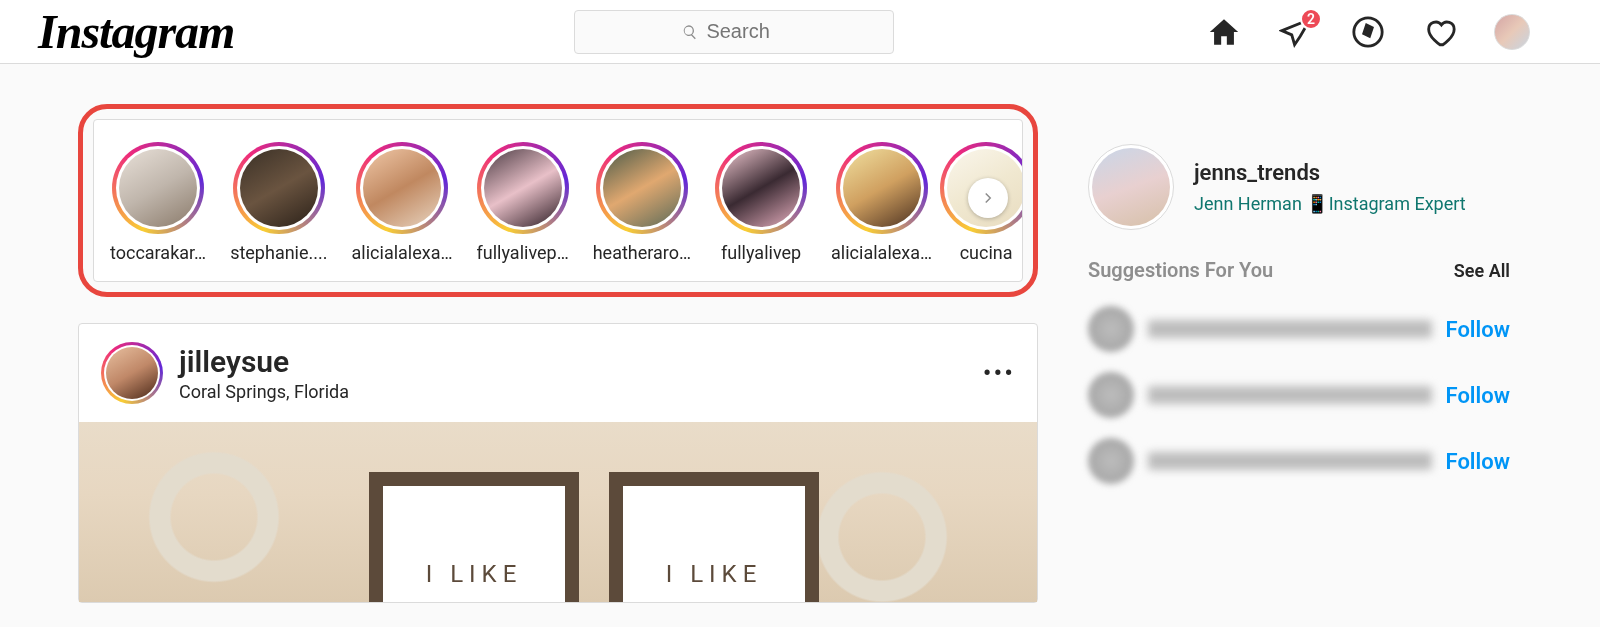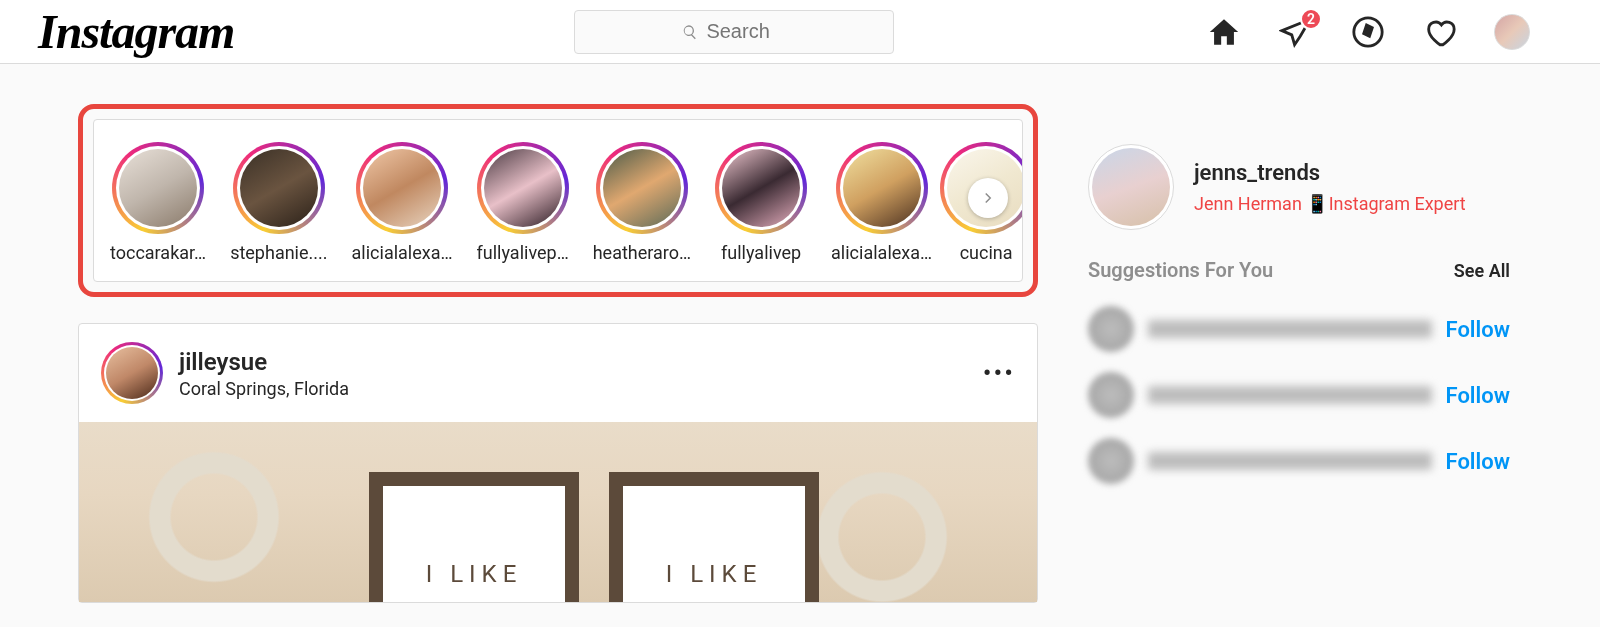--- a/index.html
+++ b/index.html
@@ -68,21 +68,21 @@
   }
 
   
   .main { display: flex; padding: 40px 60px 0 78px; gap: 50px; }
   .feed-col { width: 960px; }
   .side-col { flex: 1; padding-top: 40px; }
 
   
   .annot-box {
     border: 5px solid #e8463e;
-    border-radius: 16px;
+    border-radius: 29px;
     padding: 10px;
     margin-bottom: 26px;
   }
   .stories-tray {
     background: #fff;
     border: 1px solid #dbdbdb;
     border-radius: 4px;
     padding: 22px 16px 18px 16px;
     display: flex;
     gap: 24px;
@@ -120,21 +120,21 @@
   .post-card { background:#fff; border:1px solid #dbdbdb; border-radius:4px; }
   .post-head { display:flex; align-items:center; padding: 18px 22px; gap:16px; }
   .post-ring {
     width: 62px; height: 62px; border-radius:50%;
     background: conic-gradient(from 200deg, #f9ce34, #ee2a7b, #6228d7, #f9ce34);
     display:flex; align-items:center; justify-content:center;
   }
   .post-ring .story-inner { width:56px; height:56px; }
   .post-ring .story-avatar { width:52px; height:52px; }
   .post-meta { flex:1; }
-  .post-user { font-size: 24px; font-weight:600; }
+  .post-user { font-size: 30px; font-weight:600; }
   .post-loc  { font-size: 18px; color:#262626; margin-top:2px; }
   .post-more { font-size: 26px; letter-spacing: 2px; cursor:pointer; color:#262626; }
   .post-image {
     width:100%; height:180px;
     background:
       linear-gradient(180deg, #e9dcc9 0%, #e7d7c1 40%, #dccab0 100%);
     position:relative; overflow:hidden;
   }
   .wreath {
     position:absolute; width:150px; height:150px; border-radius:50%;
@@ -153,21 +153,21 @@
 
   
   .profile-row { display:flex; align-items:center; gap:20px; margin-bottom:28px; }
   .profile-ring {
     width:86px; height:86px; border-radius:50%;
     background:#fff; border:1px solid #dbdbdb; padding:3px;
   }
   .profile-avatar { width:100%; height:100%; border-radius:50%;
     background: linear-gradient(160deg,#c9d6e8 0%, #e8d0d0 50%, #d6c0a8 100%); }
   .profile-user { font-size:22px; font-weight:600; }
-  .profile-sub  { font-size:18px; color:#ef4444; margin-top:8px; }
+  .profile-sub  { font-size:18px; color:#0f766e; margin-top:8px; }
 
   .sugg-head { display:flex; justify-content:space-between; align-items:center; padding-right:30px; margin-bottom:14px;}
   .sugg-title { font-size:20px; font-weight:600; color:#8e8e8e; }
   .see-all    { font-size:18px; font-weight:600; color:#262626; cursor:pointer; }
 
   .sugg-item { display:flex; align-items:center; gap:14px; padding:10px 30px 10px 0; }
   .sugg-av { width:46px; height:46px; border-radius:50%;
     background: radial-gradient(circle,#bdbdbd,#9e9e9e); filter: blur(3px); }
   .sugg-name { flex:1; height:18px; background:#bdbdbd; filter:blur(4px); border-radius:3px; }
   .sugg-follow { font-size:22px; font-weight:600; color:#0095f6; cursor:pointer; }

